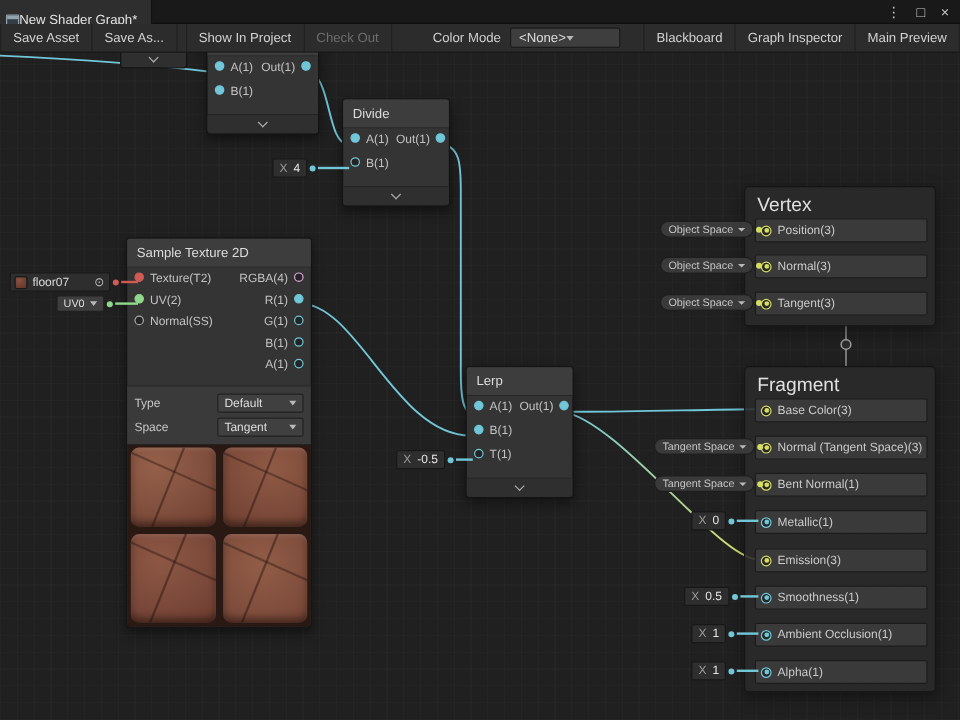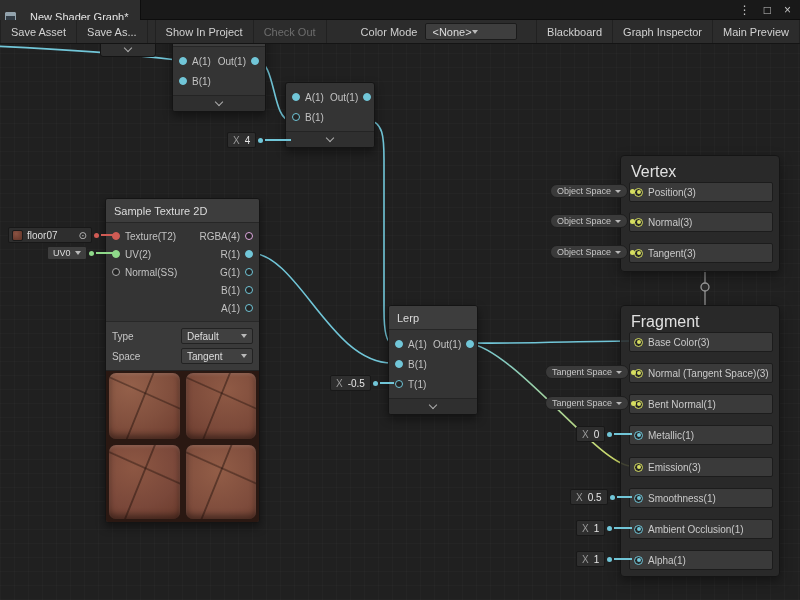--- a/index.html
+++ b/index.html
@@ -1,21 +1,21 @@
 <!DOCTYPE html>
 <html style="--c-float: #71C6D8; --c-vec2: #8FD98A; --c-vec3: #D6DE61; --c-vec4: #DFA8DF; --c-texture: #D05B54; --c-sampler: #ABABAB;"><head>
 <meta charset="utf-8">
 <style>
 *{margin:0;padding:0;box-sizing:border-box}
 body{background:#111;font-family:"Liberation Sans","DejaVu Sans",sans-serif}
 .screen{position:relative;width:800px;height:600px;background:#1f1f1f;overflow:hidden;color:#c8c8c8}
 
 
 .titlebar{position:absolute;top:0;left:0;right:0;height:20px;background:#191919;display:flex;align-items:center;border-bottom:1px solid #0d0d0d}
-.tab{height:20px;display:flex;align-items:center;gap:14px;padding:14px 12px 0 5px;background:#2e2e2e;border-right:1px solid #0d0d0d;font-size:11px;color:#e3e3e3;white-space:nowrap}
+.tab{height:20px;display:flex;align-items:center;gap:0;padding:14px 12px 0 5px;background:#2e2e2e;border-right:1px solid #0d0d0d;font-size:11px;color:#e3e3e3;white-space:nowrap}
 .tabicon{width:11px;height:10px;border:1px solid #93a3ad;border-radius:1px;position:relative;background:#333d46;flex:none}
 .tabicon::before{content:"";position:absolute;left:0;right:0;top:0;height:3px;background:#93a3ad}
 .wmctrl{margin-left:auto;display:flex;align-items:center;gap:13px;padding-right:9px;font-size:12px;color:#c4c4c4;line-height:1}
 
 
 .toolbar{position:absolute;top:20px;left:0;right:0;height:24px;background:#2c2c2c;border-bottom:1px solid #141414;display:flex;align-items:stretch;font-size:11px;color:#d2d2d2}
 .tbtn{display:flex;align-items:center;padding:0 10px;border-right:1px solid #212121;white-space:nowrap}
 .tbtn.first{border-left:1px solid #212121}
 .tbtn.disabled{color:#6d6d6d}
 .tlabel{display:flex;align-items:center;padding:0 8px;margin-left:26px;color:#cfcfcf;white-space:nowrap}
@@ -26,21 +26,21 @@
 
 .canvas{position:absolute;top:44px;left:0;width:800px;height:556px;overflow:hidden;background-color:#202020;
  background-image:repeating-linear-gradient(0deg,rgba(255,255,255,.02) 0 1px,transparent 1px 14px),
  repeating-linear-gradient(90deg,rgba(255,255,255,.02) 0 1px,transparent 1px 14px)}
 #edge-svg{position:absolute;left:0;top:0;pointer-events:none}
 
 
 .node{position:absolute;background:#343434;border:1px solid #141414;border-radius:3px;box-shadow:0 4px 10px rgba(0,0,0,.45)}
 .nhead{height:24px;display:flex;align-items:center;padding:0 8px;background:#3d3d3d;border-bottom:1px solid #262626;border-radius:2px 2px 0 0;font-size:11px;color:#dcdcdc;white-space:nowrap}
 .nbody{padding:4px 0}
-.prow{height:20px;display:flex;align-items:center;padding:0 4px;gap:3px;font-size:10px;color:#c2c2c2;white-space:nowrap}
+.prow{height:20px;display:flex;padding:0 4px;gap:3px;font-size:10px;color:#c2c2c2;white-space:nowrap}
 .prow.h18{height:18px}
 .flex{flex:1}
 .port{width:8px;height:8px;border-radius:50%;border:1.5px solid currentColor;background:#242424;flex:none;margin:0 2px}
 .port.filled{background:currentColor}
 .stackport{width:9px;height:9px;border-radius:50%;border:1.5px solid currentColor;background:#262626;position:relative;flex:none}
 .stackport::after{content:"";position:absolute;inset:1.5px;border-radius:50%;background:currentColor}
 .p-float{color:var(--c-float)} .p-vec2{color:var(--c-vec2)} .p-vec3{color:var(--c-vec3)}
 .p-vec4{color:var(--c-vec4)} .p-texture{color:var(--c-texture)} .p-sampler{color:var(--c-sampler)}
 .nfoot{height:16px;background:#2f2f2f;border-top:1px solid #242424;border-radius:0 0 2px 2px;display:flex;align-items:center;justify-content:center}
 .chev{width:6px;height:6px;border-right:1.5px solid #aeaeae;border-bottom:1.5px solid #aeaeae;transform:rotate(45deg);margin-top:-3px}
@@ -150,20 +150,21 @@
           <span class="port p-float filled"></span>
           <span>B(1)</span>
         </div>
       </div>
       <div class="nfoot">
           <span class="chev"></span>
         </div>
     </div>
 
     <div class="node" style="left:285px;top:38px;width:90px">
+      <div class="nhead">Divide</div>
       <div class="nbody">
         <div class="prow">
           <span class="port p-float filled"></span>
           <span>A(1)</span>
           <span class="flex"></span>
           <span>Out(1)</span>
           <span class="port p-float filled"></span>
         </div>
         <div class="prow">
           <span class="port p-float"></span>

